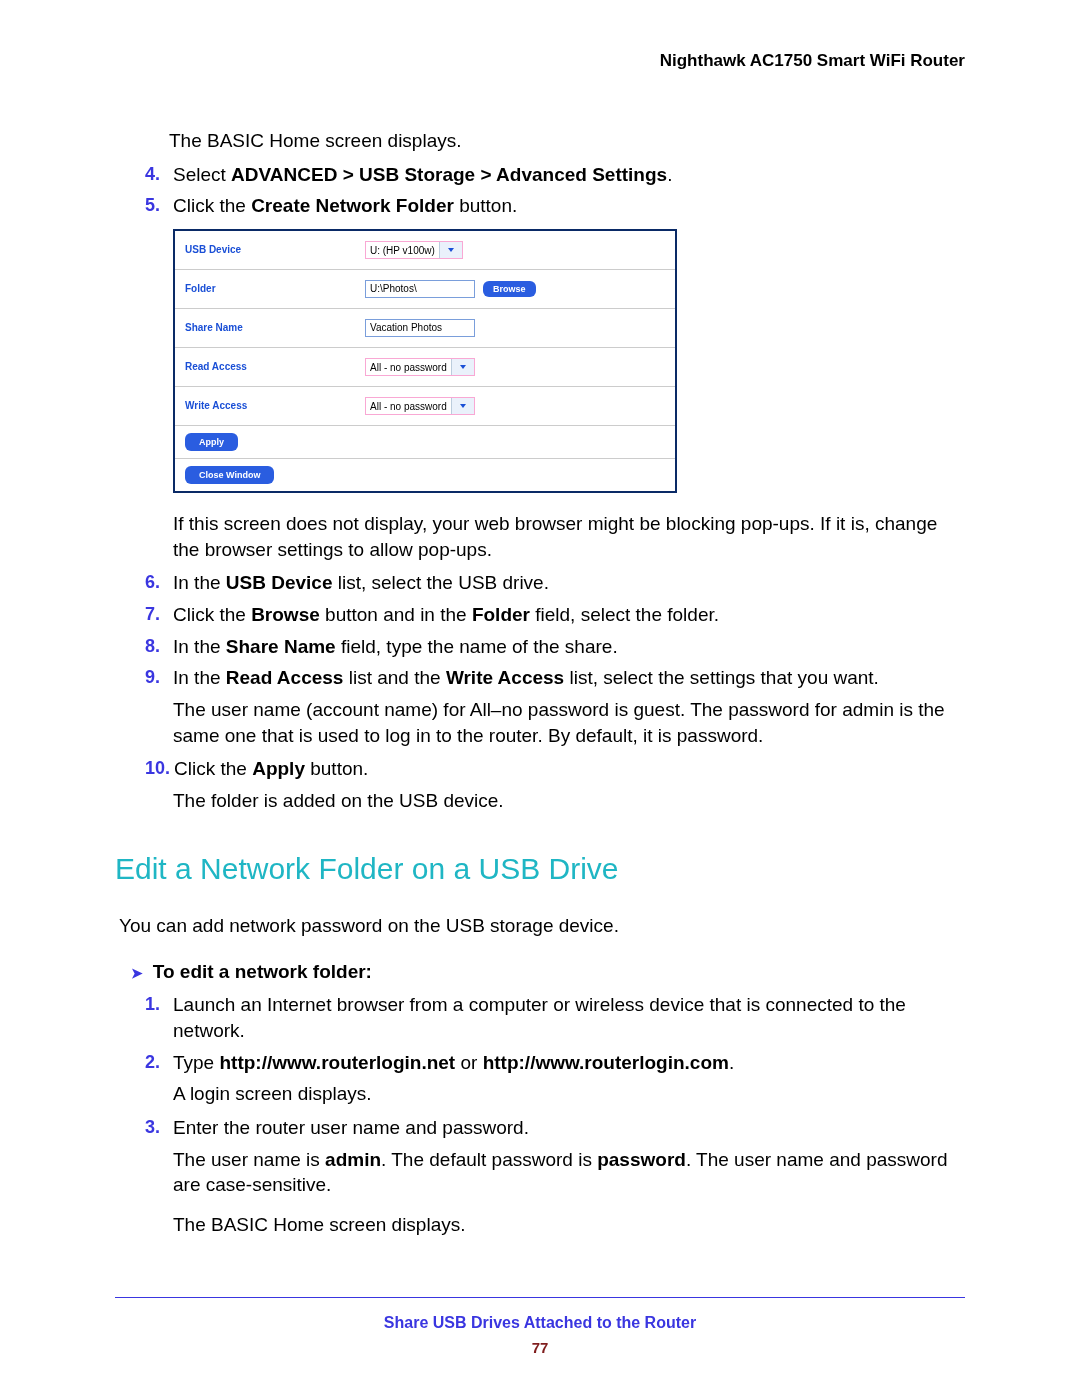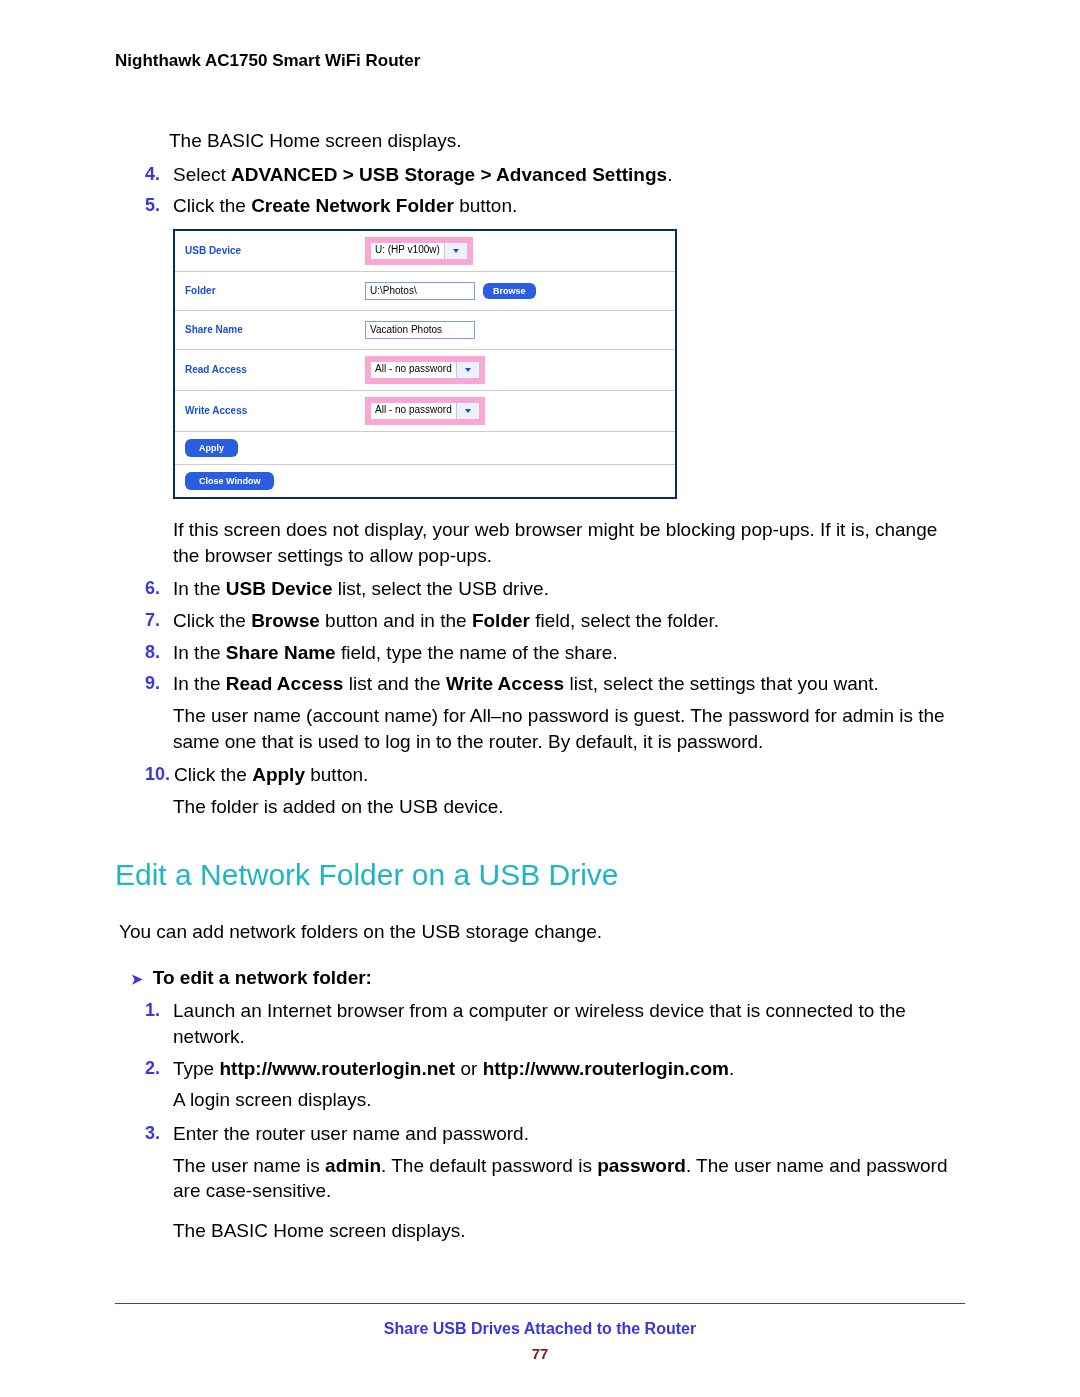--- a/index.html
+++ b/index.html
@@ -8,21 +8,21 @@
     font-family:Arial,Helvetica,sans-serif;
     font-size:19px;
     color:#000;
     line-height:1.35;
   }
   .page{
     padding:50px 115px 40px 115px;
     box-sizing:border-box;
   }
   .header{
-    text-align:left;
+    text-align:right;
     font-weight:bold;
     font-size:17px;
     margin-bottom:55px;
   }
   .p{margin:6px 0 8px 54px;font-size:19px;}
   .step{display:flex;margin:6px 0 4px 30px;}
   .step .num{color:#3a36e0;font-weight:bold;min-width:24px;font-size:18px;}
   .step .txt{flex:1;margin-left:4px;font-size:19px;}
   .sub{margin:6px 0 8px 58px;font-size:19px;}
   b{font-weight:bold;}
@@ -60,22 +60,22 @@
     font-size:10px;
     padding-left:10px;
   }
   .dlg-field{
     flex:1;
     display:flex;
     align-items:center;
     gap:8px;
   }
   .sel{
-    display:inline-flex;align-items:flex-start;
-    border:6px solid #f9a8d4;
+    display:inline-flex;align-items:flex-end;
+    border:1px solid #f9a8d4;
     font-size:10px;height:16px;
     background:#fff;
   }
   .sel span{padding:0 4px;color:#000;}
   .sel .dd{
     width:14px;height:16px;
     display:flex;align-items:center;justify-content:center;
     background:#eaf1fb;border-left:1px solid #bcd;
   }
   .sel .dd::after{
@@ -229,21 +229,21 @@
   <div class="step">
     <div class="num">10.</div>
     <div class="txt">
       <span>Click the </span><b>Apply</b><span> button.</span>
     </div>
   </div>
   <div class="sub">The folder is added on the USB device.</div>
 
   <div class="heading">Edit a Network Folder on a USB Drive</div>
 
-  <div style="margin:0 0 8px 4px;">You can add network folders on the USB storage change.</div>
+  <div style="margin:0 0 8px 4px;">You can add network password on the USB storage device.</div>
 
   <div class="arrowline">
     <span class="arrow">➤</span>
     <span class="txt">To edit a network folder:</span>
   </div>
 
   <div class="step">
     <div class="num">1.</div>
     <div class="txt">Launch an Internet browser from a computer or wireless device that is connected to the network.</div>
   </div>

